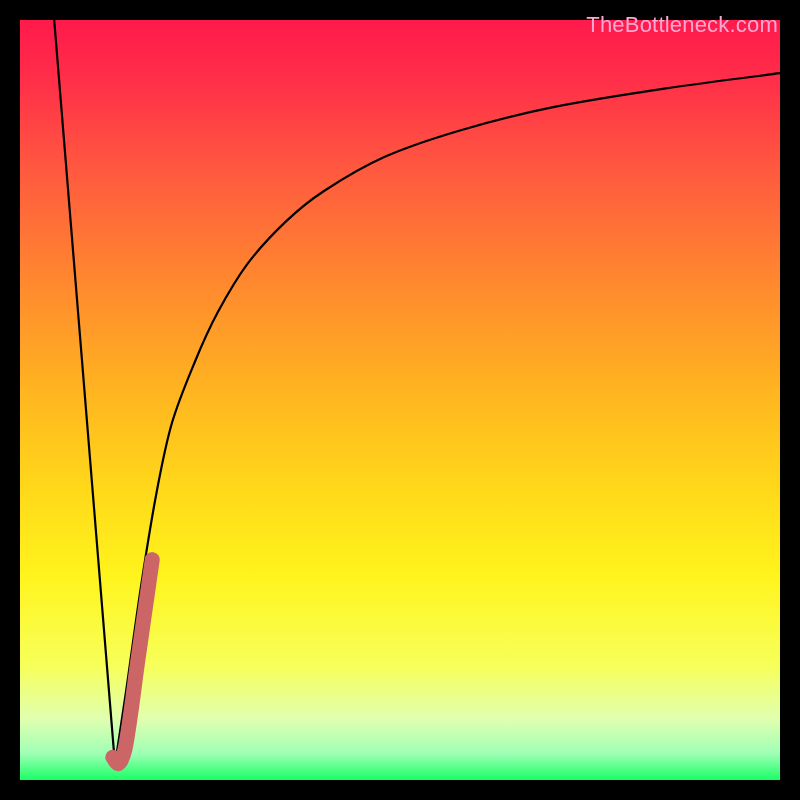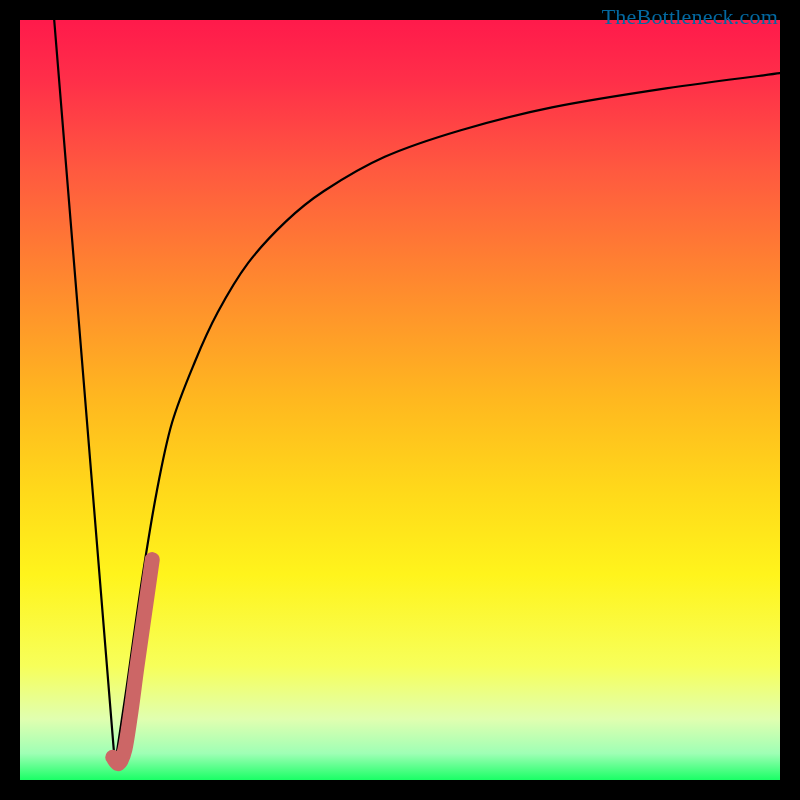--- a/index.html
+++ b/index.html
@@ -20,25 +20,25 @@
   }
   .plot {
     position: absolute;
     left: 20px;
     top: 20px;
     width: 760px;
     height: 760px;
   }
   .watermark {
     position: absolute;
-    top: 4px;
+    top: 12px;
     right: 22px;
-    font-family: Liberation Serif, serif;
+    font-family: Liberation Sans, sans-serif;
     font-size: 22px;
-    color: #0369a1;
+    color: #f9a8d4;
     letter-spacing: 0.2px;
   }
 </style>
 </head>
 <body>
 
 <div class="frame">
 
   <svg class="plot" width="760" height="760" viewBox="0 0 760 760">
     <defs>

